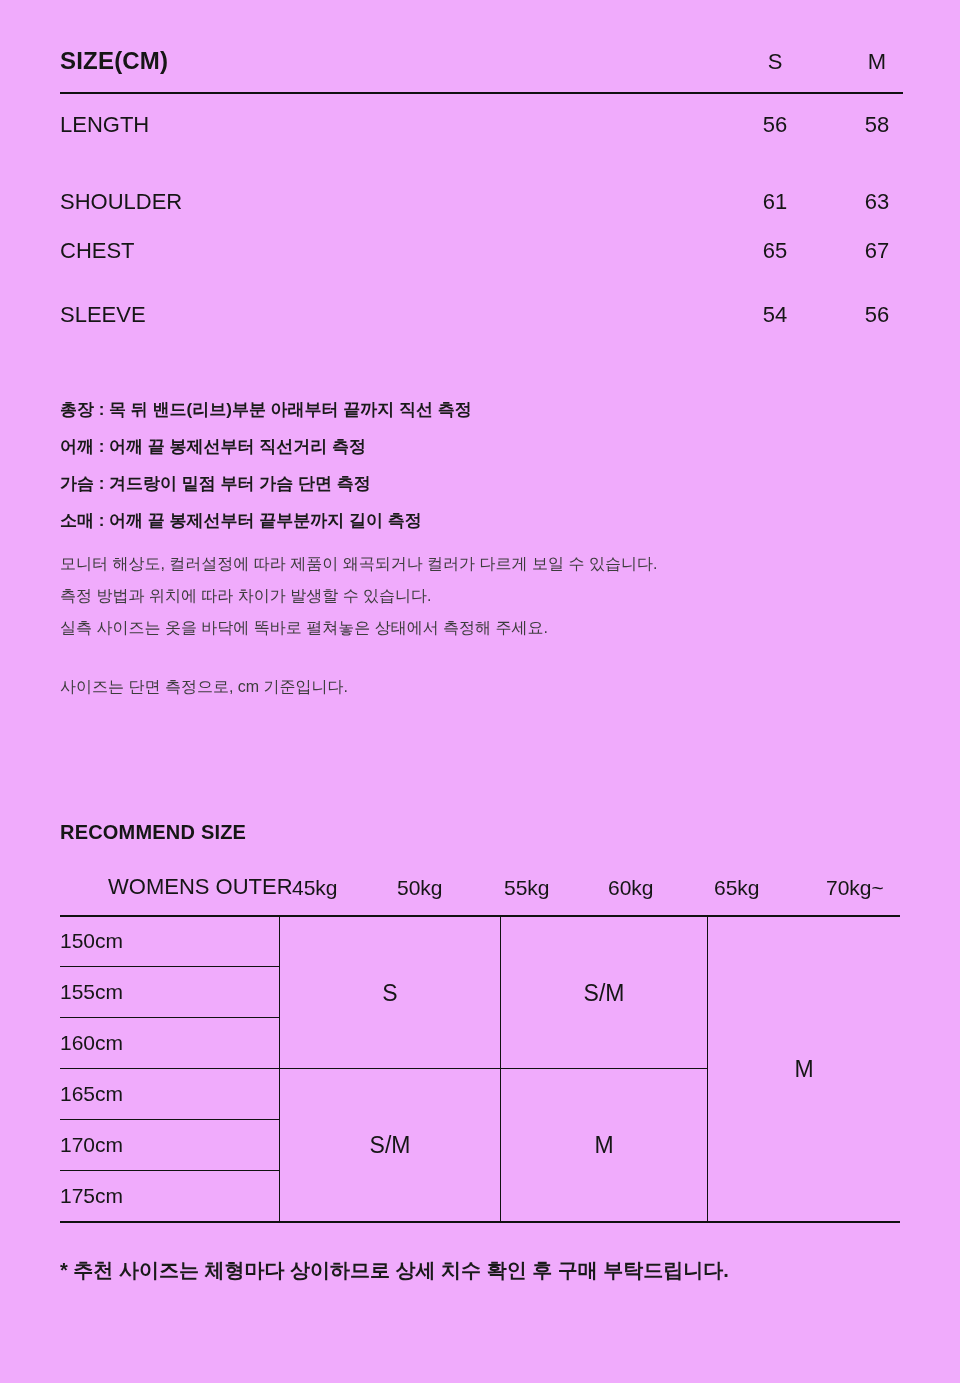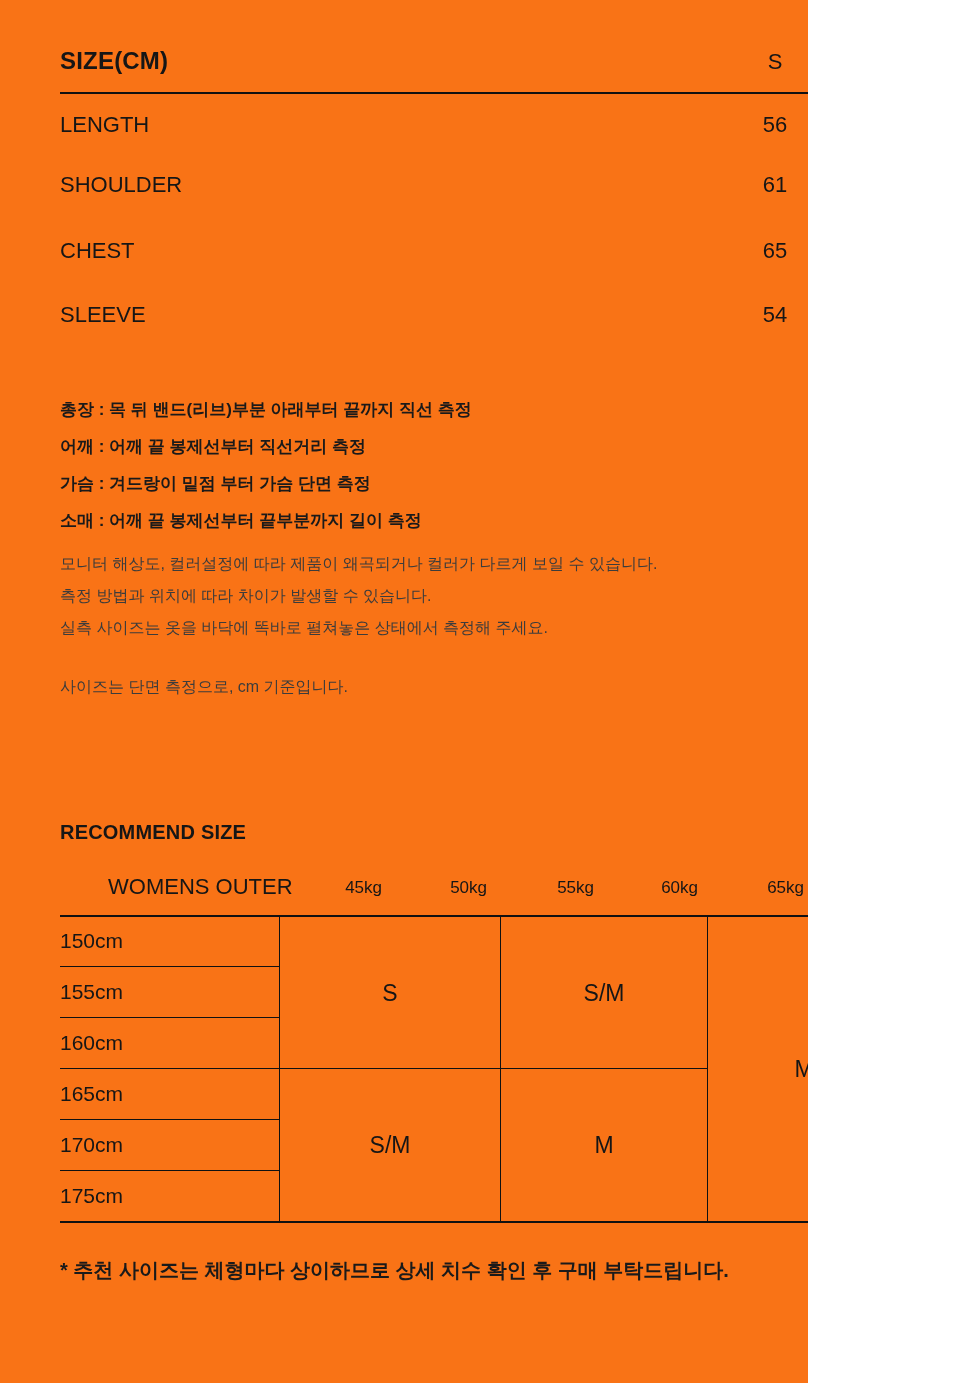--- a/index.html
+++ b/index.html
@@ -1,39 +1,39 @@
 <!DOCTYPE html>
 <html><head>
 <meta charset="utf-8">
 <style>
   * { margin:0; padding:0; box-sizing:border-box; }
   html,body { background:#ffffff; }
   body { font-family:"Liberation Sans", sans-serif; color:#161616; }
-  .page { position:relative; width:808px; height:1383px; background:#f97316; overflow:hidden; }
+  .page { position:relative; width:960px; height:1383px; background:#f0abfc; overflow:hidden; }
 
   
   .st-title { position:absolute; left:60px; top:47px; font-size:24px; line-height:28px; font-weight:700; letter-spacing:0.2px; }
   .st-col { position:absolute; top:49px; width:60px; text-align:center; font-size:22px; line-height:26px; }
   .st-col.s { left:745px; }
   .st-col.m { left:847px; }
   .st-rule { position:absolute; left:60px; top:92px; width:843px; height:2px; background:#111; }
   .st-row { position:absolute; left:0; width:960px; height:26px; }
   .st-row .lbl { position:absolute; left:60px; font-size:22px; line-height:26px; }
   .st-row .val { position:absolute; width:90px; text-align:center; font-size:22px; line-height:26px; }
   .st-row .val.s { left:730px; }
   .st-row .val.m { left:832px; }
 
   
   .guide-line { position:absolute; left:60px; font-size:17px; line-height:24px; font-weight:700; color:#1a1a1a; }
   .notice-line { position:absolute; left:60px; font-size:16px; line-height:22px; font-weight:400; color:#3c3c3c; }
 
   
   .rec-title { position:absolute; left:60px; top:818px; font-size:20px; line-height:28px; font-weight:700; letter-spacing:0.2px; }
   .rec-cat { position:absolute; left:60px; top:874px; font-size:22px; line-height:26px;margin-left:48px; }
-  .rec-weight { position:absolute; top:876px; width:90px; text-align:right; font-size:17px; line-height:24px; }
+  .rec-weight { position:absolute; top:876px; width:90px; text-align:left; font-size:21px; line-height:24px; }
 
   .grid { position:absolute; left:60px; top:915px; width:840px; height:308px; }
   .gl { position:absolute; background:#111; }
   .gl.h-top { left:0; top:0; width:840px; height:2px; }
   .gl.h-bottom { left:0; top:306px; width:840px; height:2px; }
   .gl.v1 { left:219px; top:0; width:1px; height:308px; }
   .gl.v2 { left:440px; top:0; width:1px; height:308px; }
   .gl.v3 { left:647px; top:0; width:1px; height:308px; }
   .gl.rsep { left:0; width:219px; height:1px; }
   .gl.rsep.r1 { top:51px; } .gl.rsep.r2 { top:102px; }
@@ -61,21 +61,21 @@
   <div class="st-title">SIZE(CM)</div>
   <div class="st-col s">S</div>
   <div class="st-col m">M</div>
   <div class="st-rule"></div>
 
   <div class="st-row" style="top:112px;">
     <span class="lbl">LENGTH</span>
     <span class="val s">56</span>
     <span class="val m">58</span>
   </div>
-  <div class="st-row" style="top:172px;">
+  <div class="st-row" style="top:189px;">
     <span class="lbl">SHOULDER</span>
     <span class="val s">61</span>
     <span class="val m">63</span>
   </div>
   <div class="st-row" style="top:238px;">
     <span class="lbl">CHEST</span>
     <span class="val s">65</span>
     <span class="val m">67</span>
   </div>
   <div class="st-row" style="top:302px;">

